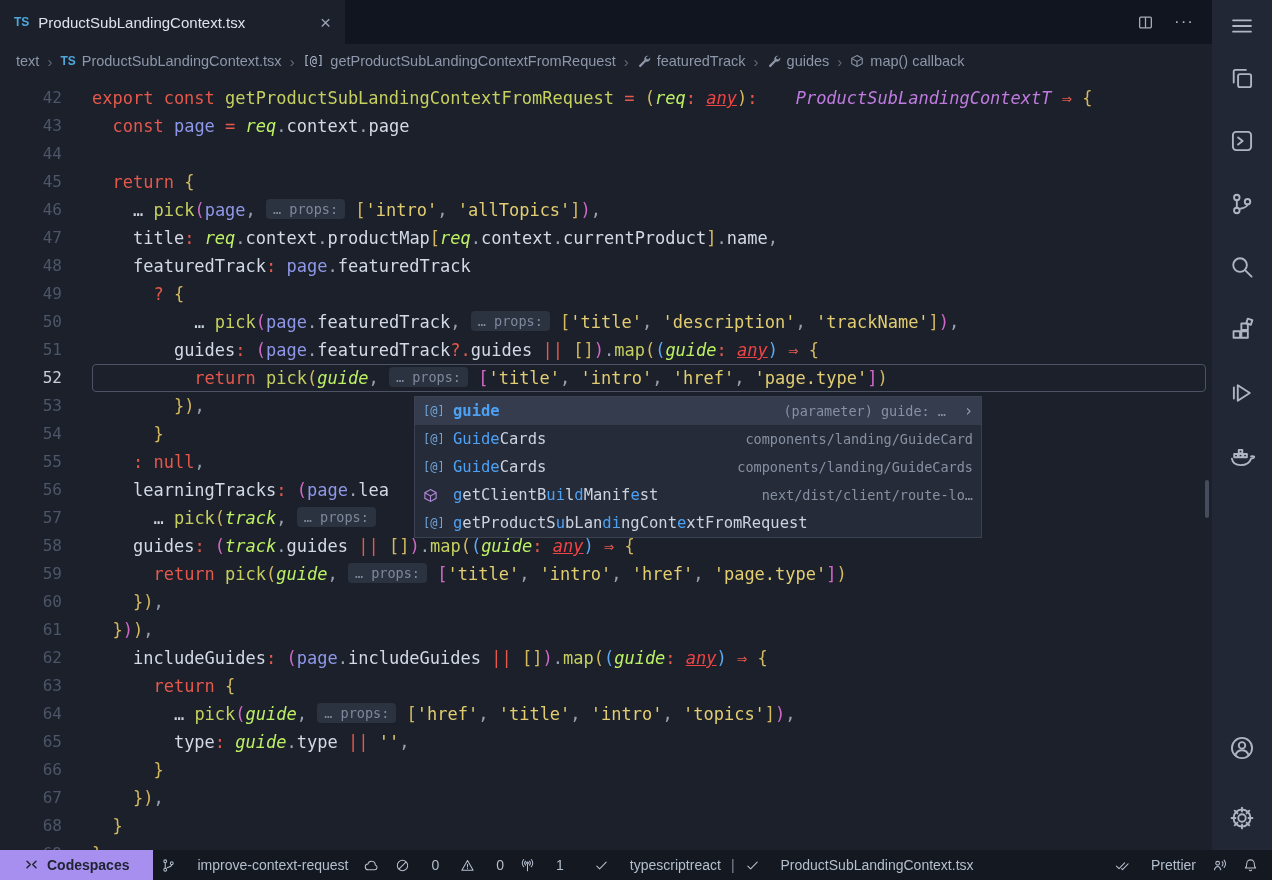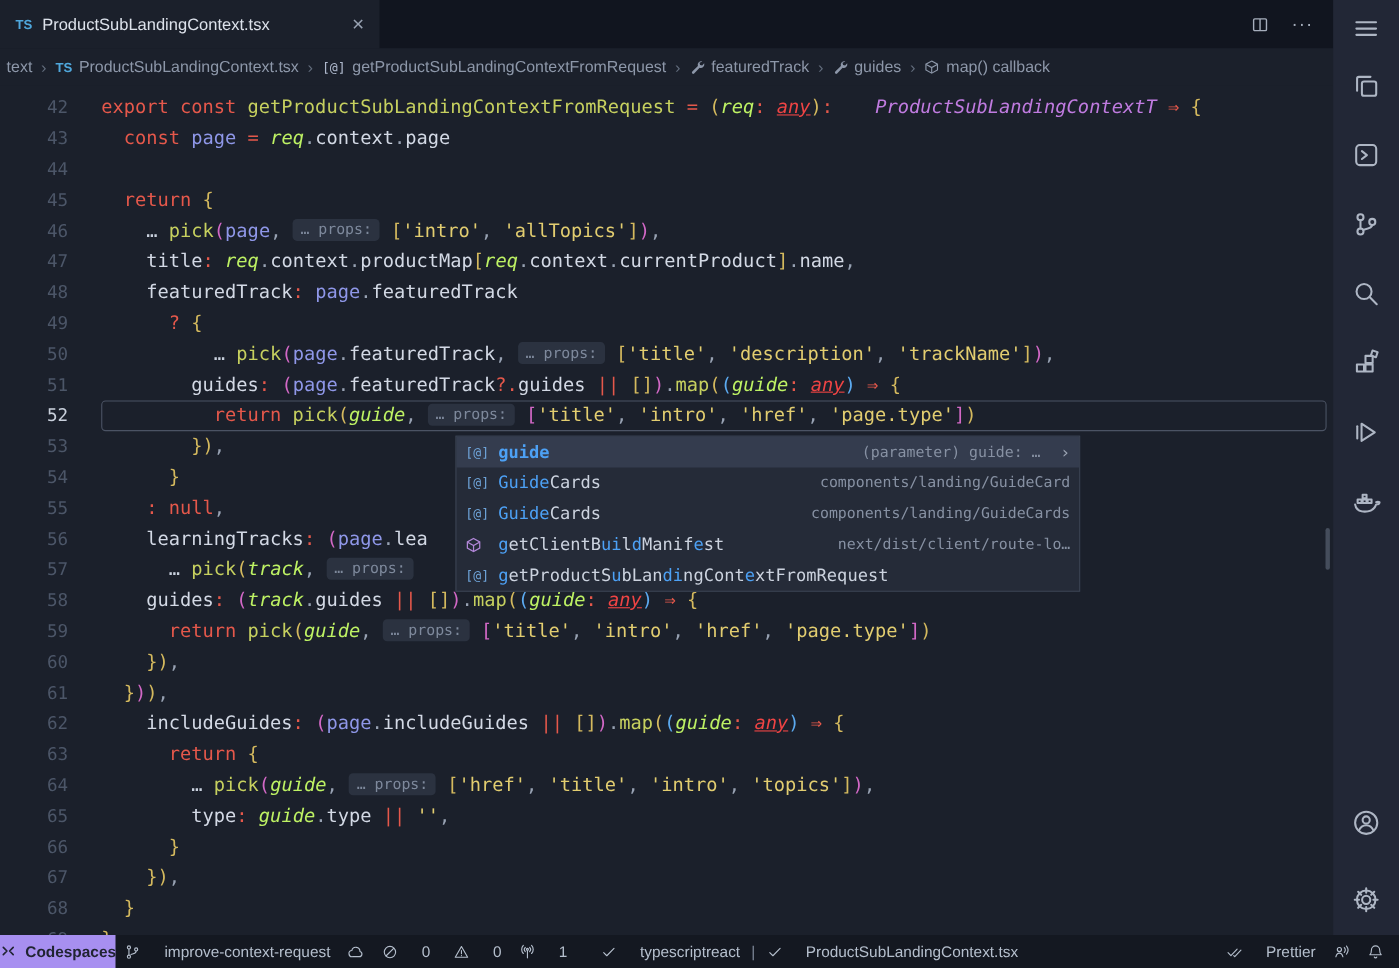--- a/index.html
+++ b/index.html
@@ -18,21 +18,21 @@
   .tabbar { height:44px; background:#11151f; display:flex; align-items:stretch; justify-content:space-between; flex:none; }
   .tab { width:345px; background:#1b202b; display:flex; align-items:center; gap:9px; padding:0 14px; font-size:15px; color:#dde2eb; }
   .ic-ts { color:#4fa7dc; font-weight:700; font-size:12px; font-family:"Liberation Sans",sans-serif; letter-spacing:0; }
   .tab-label { white-space:nowrap; }
   .tab-close { margin-left:auto; color:#98a2b2; font-size:19px; line-height:1; cursor:pointer; }
   .tab-actions { display:flex; align-items:center; gap:20px; padding-right:18px; color:#a6aebc; }
   .tab-actions .more { font-size:17px; letter-spacing:1px; color:#a6aebc; }
   .icon-btn svg { display:block; }
 
   
-  .breadcrumb { height:34px; flex:none; background:#1b202b; display:flex; align-items:center; gap:8px; padding-left:6px; font-size:14.5px; color:#8d97a9; white-space:nowrap; overflow:hidden; }
+  .breadcrumb { height:34px; flex:none; background:#1b202b; display:flex; align-items:center; gap:8px; padding-left:16px; font-size:14.5px; color:#8d97a9; white-space:nowrap; overflow:hidden; }
   .bc-item { display:flex; align-items:center; gap:6px; cursor:pointer; }
   .bc-sep { color:#626c7c; font-size:15px; }
   .svg-ic { width:14px; height:14px; display:block; stroke-width:1.2; }
   .ic-sym { font-family:"DejaVu Sans Mono",monospace; font-size:12px; color:#aeb8cc; }
 
   
   .editor { position:relative; flex:1; overflow:hidden; padding-top:6px;
     font-family:"DejaVu Sans Mono",monospace; font-size:17px; line-height:28px; }
   .row { display:flex; height:28px; }
   .ln { flex:none; width:62px; text-align:right; color:#4c5668; font-size:16px; user-select:none; }
@@ -73,21 +73,21 @@
 
   
   .activitybar { width:60px; flex:none; background:#222736; display:flex; flex-direction:column; align-items:center; padding-top:13px; }
   .abar-icon { color:#aeb6c4; cursor:pointer; display:flex; }
   .abar-icon svg { width:26px; height:26px; stroke:#aeb6c4; fill:none; stroke-width:1.15; stroke-linecap:round; stroke-linejoin:round; display:block; }
   .abar-group { margin-top:26px; display:flex; flex-direction:column; gap:37px; align-items:center; }
   .abar-bottom { margin-top:auto; display:flex; flex-direction:column; gap:44px; align-items:center; padding-bottom:19px; }
 
   
   .statusbar { height:30px; flex:none; background:#141821; display:flex; align-items:stretch; font-size:14px; color:#b5bfcd; }
-  .sb-remote { background:#a78ff0; color:#202432; display:flex; align-items:center; gap:8px; padding:0 0; font-weight:700; cursor:pointer; }
+  .sb-remote { background:#a78ff0; color:#202432; display:flex; align-items:center; gap:8px; padding:0 24px; font-weight:700; cursor:pointer; }
   .sb-remote svg { width:15px; height:15px; stroke:#202432; fill:none; stroke-width:1.6; stroke-linecap:round; stroke-linejoin:round; }
   .sb-item { display:flex; align-items:center; gap:21px; padding:0 8px; cursor:pointer; white-space:nowrap; }
   .sb-item svg { width:15px; height:15px; stroke:#b5bfcd; fill:none; stroke-width:1.1; stroke-linecap:round; stroke-linejoin:round; display:block; }
   .sb-divider { display:flex; align-items:center; color:#7d8798; padding:0 2px; }
   .sb-lang { margin-left:14px;justify-content:flex-end; }
   .sb-right { margin-left:auto; display:flex; align-items:stretch; padding-right:6px; }
 </style>
 </head>
 <body>
 

